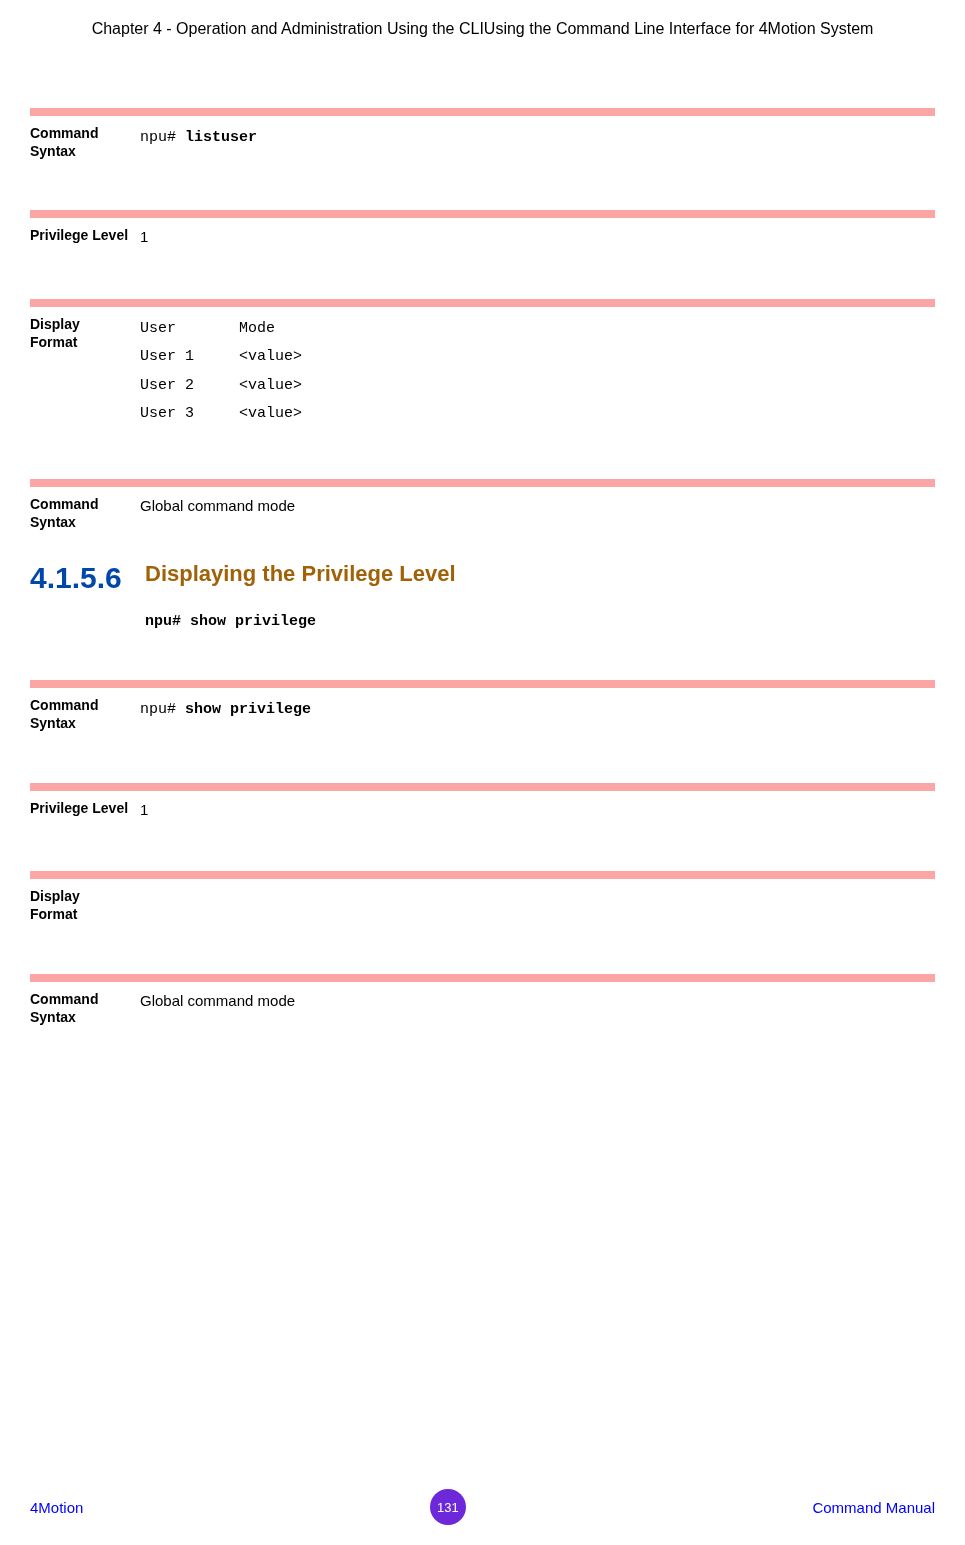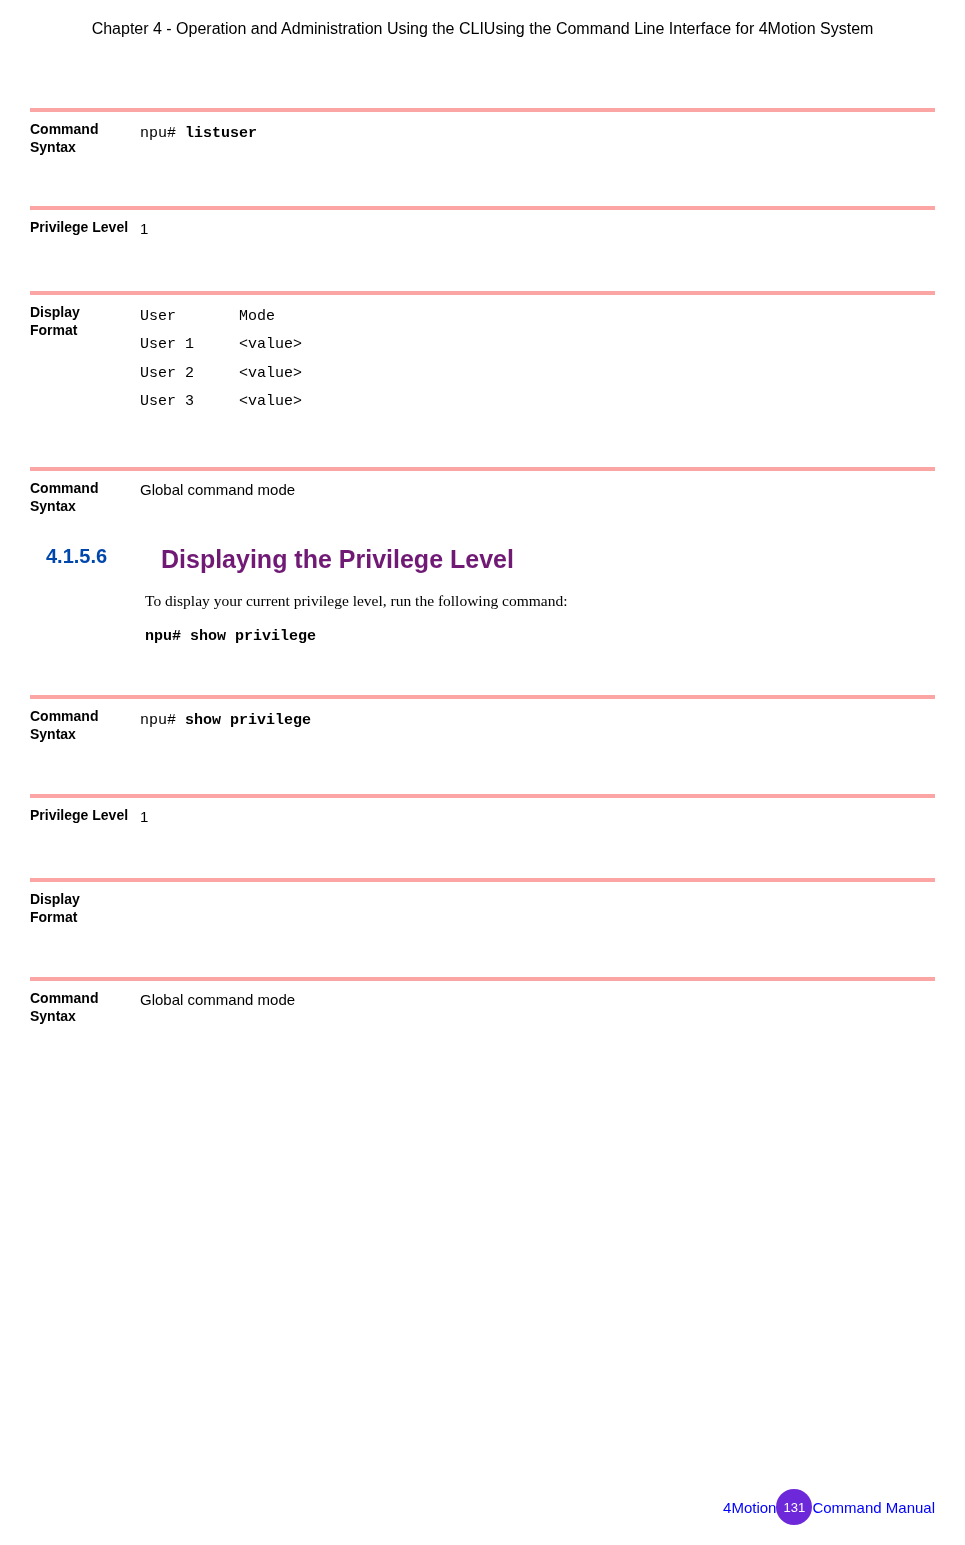--- a/index.html
+++ b/index.html
@@ -14,21 +14,21 @@
   .page {
     padding: 20px 30px 0 30px;
   }
   .header-row {
     display: flex;
     justify-content: center;
     font-size: 16px;
     margin-bottom: 70px;
   }
   .section-block {
-    border-top: 4px solid #fca5a5;
+    border-top: 8px solid #fca5a5;
     margin-top: 8px;
     padding-top: 8px;
     display: flex;
     align-items: flex-start;
   }
   .label-col {
     width: 100px;
     font-weight: bold;
     font-size: 14px;
     line-height: 1.3;
@@ -49,29 +49,28 @@
   .mono-bold {
     font-family: "Courier New", Courier, monospace;
     font-weight: bold;
     font-size: 15px;
   }
   .gap {
     height: 42px;
   }
   .sec-number {
     color: #0047ab;
-    font-size: 20px;
+    font-size: 30px;
     font-weight: bold;
     width: 115px;
     display: inline-block;
-    margin-left: 16px;
   }
   .sec-title {
-    color: #701a75;
-    font-size: 25px;
+    color: #a16207;
+    font-size: 22px;
     font-weight: bold;
   }
   .sec-heading {
     margin-top: 30px;
     margin-bottom: 18px;
     display:flex;
   }
   .body-text {
     font-family: Georgia, 'Times New Roman', serif;
     font-size: 15.5px;
@@ -83,21 +82,21 @@
     font-weight: bold;
     font-size: 15px;
     margin-left: 115px;
   }
   .footer {
     position: absolute;
     bottom: 20px;
     left: 0;
     right: 0;
     display: flex;
-    justify-content: flex-end;
+    justify-content: space-between;
     align-items: center;
     padding: 0 30px;
     font-size: 15px;
     color: #0000ff;
   }
   .page-badge {
     background: #6d28d9;
     color: #fff;
     border-radius: 50%;
     width: 36px;
@@ -147,21 +146,20 @@
   <div class="section-block">
     <div class="label-col">Command Syntax</div>
     <div class="value-col">Global command mode</div>
   </div>
 
   <div class="sec-heading">
     <span class="sec-number">4.1.5.6</span>
     <span class="sec-title">Displaying the Privilege Level</span>
   </div>
 
-  <div class="body-text">To display your current privilege level, run the following command:</div>
   <div class="cmd-line">npu# show privilege</div>
 
   <div class="gap"></div>
 
   <div class="section-block">
     <div class="label-col">Command Syntax</div>
     <div class="value-col">
       <span class="mono">npu# </span><span class="mono-bold">show privilege</span>
     </div>
   </div>

